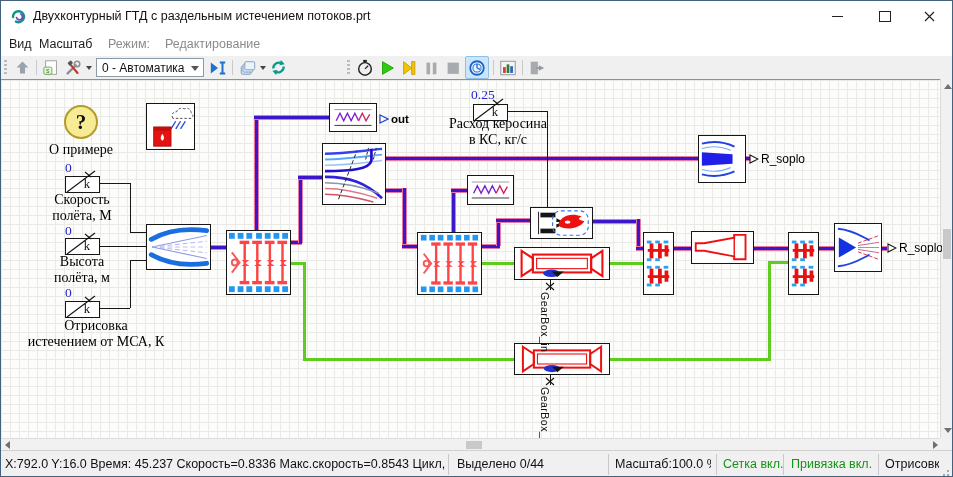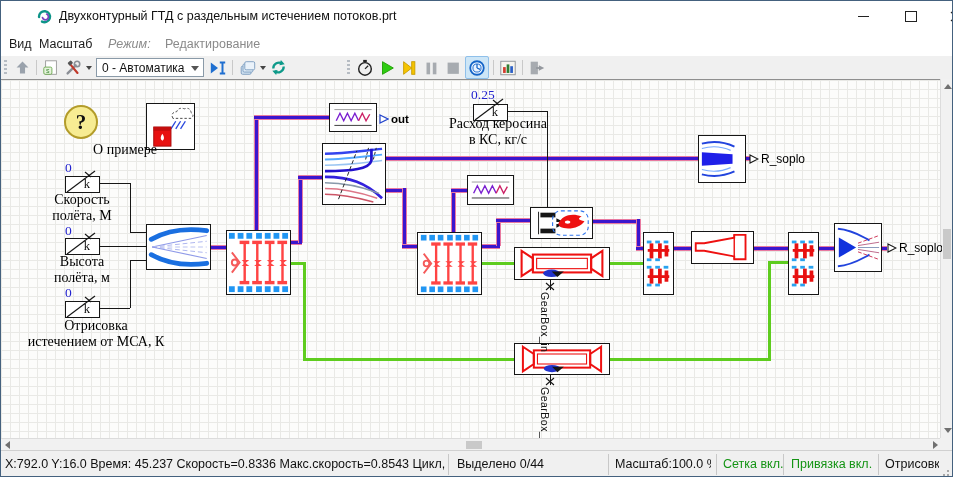--- a/index.html
+++ b/index.html
@@ -1,19 +1,19 @@
 <!DOCTYPE html>
 <html><head>
 <meta charset="utf-8">
 <style>
   html,body{margin:0;padding:0;background:#ddd;}
   .win{position:relative;width:953px;height:477px;background:#fff;border:1px solid #44617e;
        box-sizing:border-box;font-family:"Liberation Sans",sans-serif;overflow:hidden;}
   
-  .titlebar{position:absolute;left:0;top:0;right:0;height:31px;background:#fff;margin-left:26px;}
+  .titlebar{position:absolute;left:0;top:0;right:0;height:31px;background:#fff;}
   .appicon{position:absolute;left:9px;top:7px;width:17px;height:17px;}
   .title{position:absolute;left:32px;top:8px;font-size:12.5px;color:#111;white-space:nowrap;}
   .winbtn{position:absolute;top:0;width:45px;height:30px;display:flex;align-items:center;justify-content:center;}
   .g-min{width:11px;height:1px;background:#222;}
   .g-max{width:10px;height:9px;border:1px solid #222;}
   
   .menubar{position:absolute;left:0;top:31px;right:0;height:24px;background:#fff;font-size:12.5px;}
   .mitem{position:absolute;top:5px;color:#1a1a1a;}
   .mgray{color:#8a8a8a;}
   
@@ -95,21 +95,21 @@
     <div class="winbtn" style="left:906px;">
       <svg width="11" height="11" viewBox="0 0 11 11">
         <path d="M1 1 L10 10 M10 1 L1 10" stroke="#222" stroke-width="1.2"></path>
       </svg>
     </div>
   </div>
 
   <div class="menubar">
     <span class="mitem" style="left:8px;">Вид</span>
     <span class="mitem" style="left:38px;text-align:center;">Масштаб</span>
-    <span class="mitem mgray" style="left:107px;font-style:italic;">Режим:</span>
+    <span class="mitem mgray" style="left:107px;">Режим:</span>
     <span class="mitem mgray" style="left:164px;">Редактирование</span>
   </div>
 
   <div class="toolbar">
     <div class="tbgrp" style="left:2px;">
       <div class="tgrip"></div>
       <div class="tbtn">
         <svg width="17" height="17" viewBox="0 0 20 20">
           <polygon points="10,3 17,10 13,10 13,17 7,17 7,10 3,10" fill="#9aa2ac"></polygon>
         </svg>
@@ -266,21 +266,21 @@
     <div class="bwv" style="left:129px;top:180px;height:48px;"></div>
     <div class="bwh" style="left:129px;top:180px;width:16px;"></div>
     <div class="bwh" style="left:505px;top:31px;width:41px;"></div>
     <div class="bwv" style="left:546px;top:31px;height:96px;"></div>
     <div class="bwv" style="left:549px;top:198px;height:12px;"></div>
     <div class="bwv" style="left:549px;top:293px;height:12px;"></div>
 
     <div class="help" style="left:63px;top:25px;">
       <span>?</span>
     </div>
-    <div class="blklabel" style="left:20px;top:62px;width:120px;margin-left:44px;">О примере</div>
+    <div class="blklabel" style="left:20px;top:62px;width:120px;">О примере</div>
 
     <div class="blk" style="left:145px;top:23px;width:49px;height:47px;">
       <svg viewBox="0 0 49 47">
         <path d="M27 15 q-3 -6 4 -7 q2 -5 8 -3 q6 -2 7 4 q4 3 0 6 z" fill="none" stroke="#444" stroke-width="1" stroke-dasharray="2.5 2"></path>
         <line x1="30" y1="18" x2="25" y2="26" stroke="#2947dd" stroke-width="1.4"></line>
         <line x1="35" y1="18" x2="30" y2="26" stroke="#2947dd" stroke-width="1.4"></line>
         <line x1="40" y1="18" x2="35" y2="26" stroke="#2947dd" stroke-width="1.4"></line>
         <rect x="7" y="24" width="18" height="20" fill="#e81111" stroke="#a80c0c"></rect>
         <rect x="7" y="24" width="18" height="4" fill="#c40d0d"></rect>
         <path d="M16 31 q3.5 5 0 7.5 q-3.5 -2.5 0 -7.5" fill="#fff"></path>

